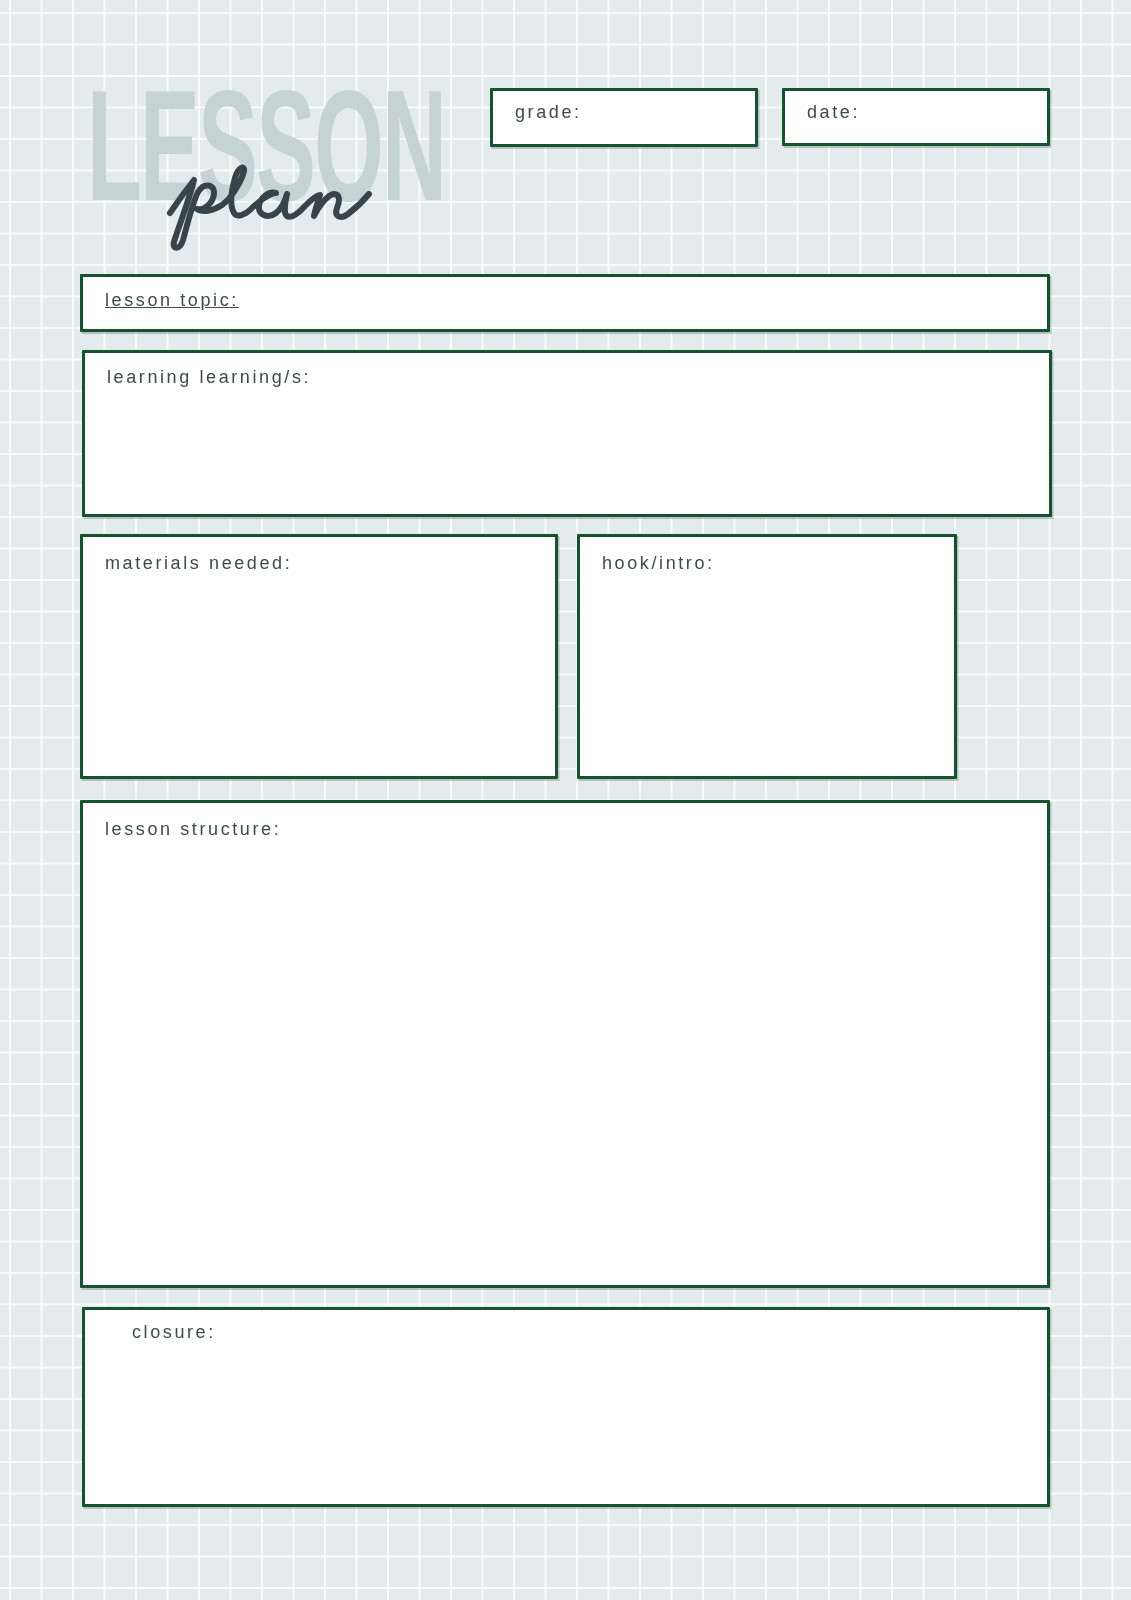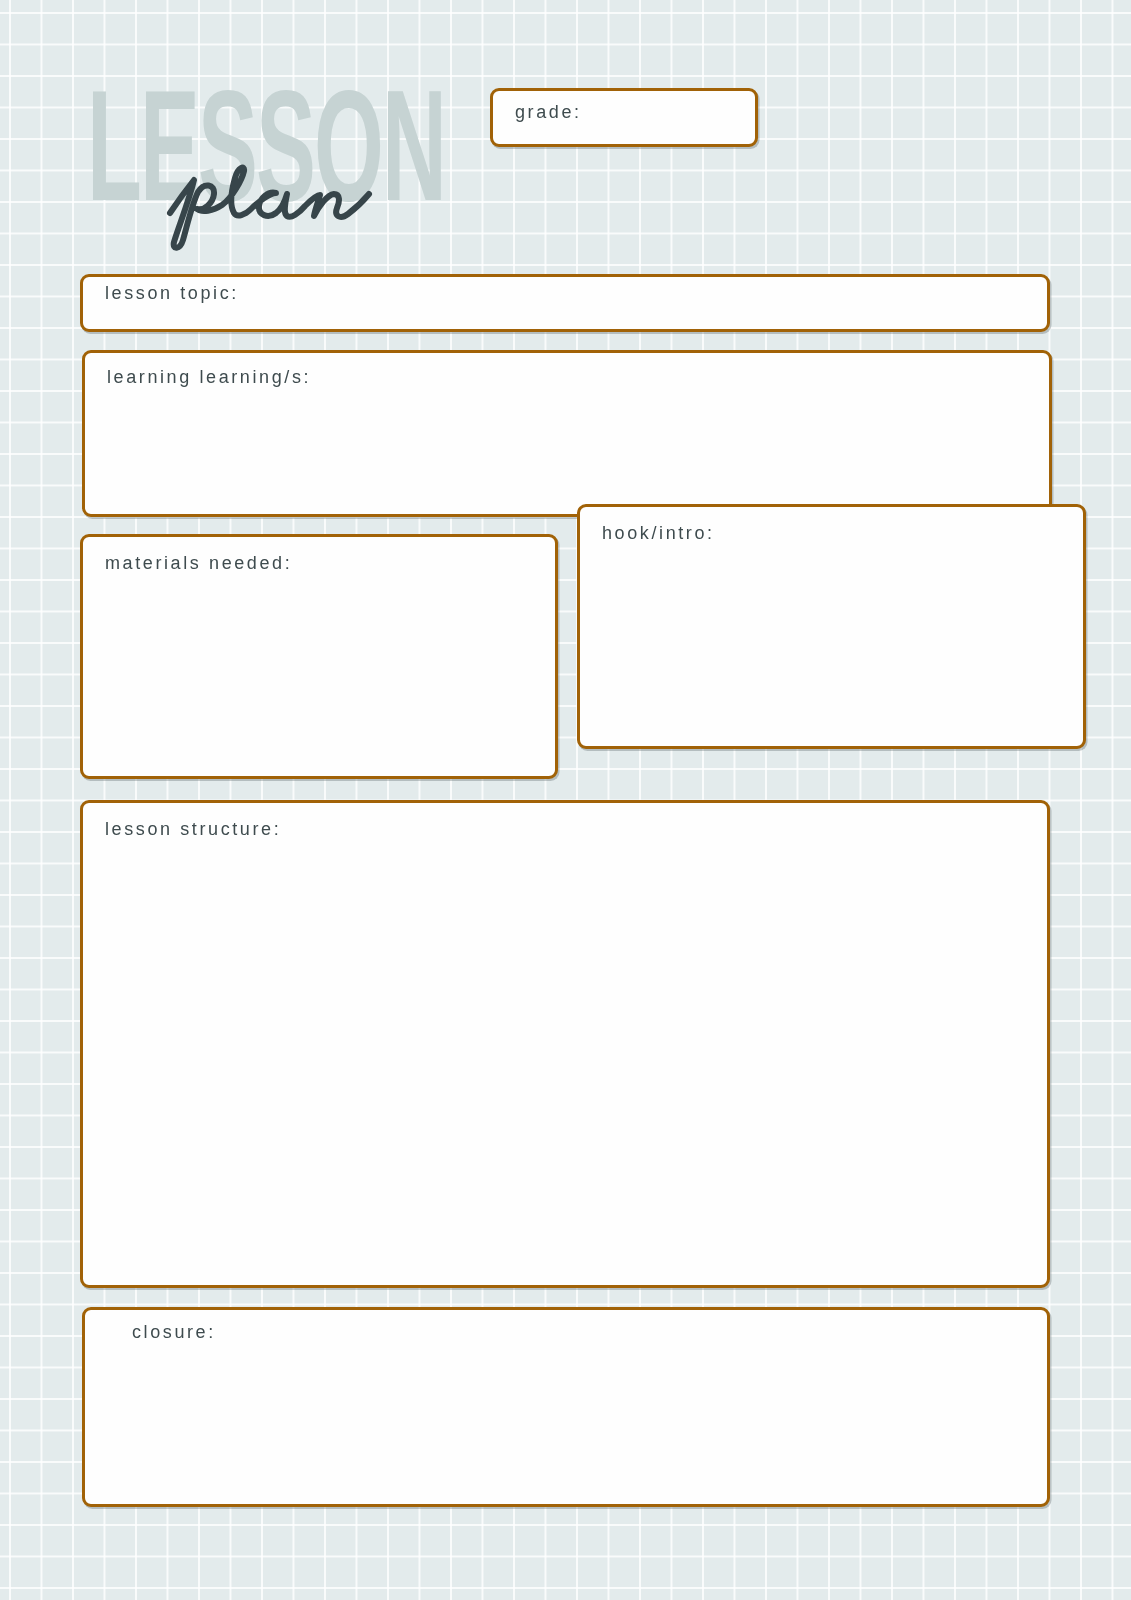--- a/index.html
+++ b/index.html
@@ -42,45 +42,45 @@
     stroke-width: 6;
     stroke-linecap: round;
     stroke-linejoin: round;
   }
 
   
   .box {
     position: absolute;
     box-sizing: border-box;
     background: #fefefe;
-    border: 3px solid #a16207;
-    border-radius: 9px;
+    border: 3px solid #14532d;
+    border-radius: 1px;
     box-shadow: 1.5px 2px 0 rgba(59, 72, 75, 0.28);
   }
   .box .label {
     position: absolute;
     left: 22px; top: 14px;
     color: #3e4b4e;
     font-size: 18px;
     letter-spacing: 2.6px;
     white-space: nowrap;
   }
 
   #box-grade      { left: 490px; top:  88px; width: 268px; height:  59px; }
   #box-date       { left: 782px; top:  88px; width: 268px; height:  58px; }
   #box-subject    { left: 490px; top: 163px; width: 562px; height:  94px; }
   #box-topic      { left:  80px; top: 274px; width: 970px; height:  58px; }
   #box-objectives { left:  82px; top: 350px; width: 970px; height: 167px; }
   #box-materials  { left:  80px; top: 534px; width: 478px; height: 245px; }
-  #box-hook       { left: 577px; top: 504px; width: 509px; height: 245px; }
+  #box-hook       { left: 577px; top: 534px; width: 380px; height: 245px; }
   #box-structure  { left:  80px; top: 800px; width: 970px; height: 488px; text-decoration: underline; }
   #box-closure    { left:  82px; top: 1307px; width: 968px; height: 200px; }
 
   #box-grade .label, #box-date .label { top: 11px; }
-  #box-topic .label { top: 6px; }
+  #box-topic .label { top: 13px; text-decoration: underline; }
   #box-structure .label, #box-materials .label, #box-hook .label { top: 16px; }
   #box-closure .label { top: 12px; margin-left: 25px; }
 </style>
 </head>
 <body>
 
 <div class="page">
 
   <svg class="title-main-svg" viewBox="0 0 380 200" aria-label="LESSON">
     <g transform="scale(1,1.6)">
@@ -112,20 +112,23 @@
       C 150 36, 147 44, 146 50
       C 151 40, 159 29, 166 28
       C 172 28, 172 35, 169 42
       C 166 50, 172 54, 180 48
       C 188 42, 196 34, 201 28"></path>
   </svg>
 
   <div class="box" id="box-grade">
     <span class="label">grade:</span>
   </div>
+  <div class="box" id="box-date">
+    <span class="label">date:</span>
+  </div>
 
   <div class="box" id="box-topic">
     <span class="label">lesson topic:</span>
   </div>
   <div class="box" id="box-objectives">
     <span class="label">learning learning/s:</span>
   </div>
   <div class="box" id="box-materials">
     <span class="label">materials needed:</span>
   </div>

